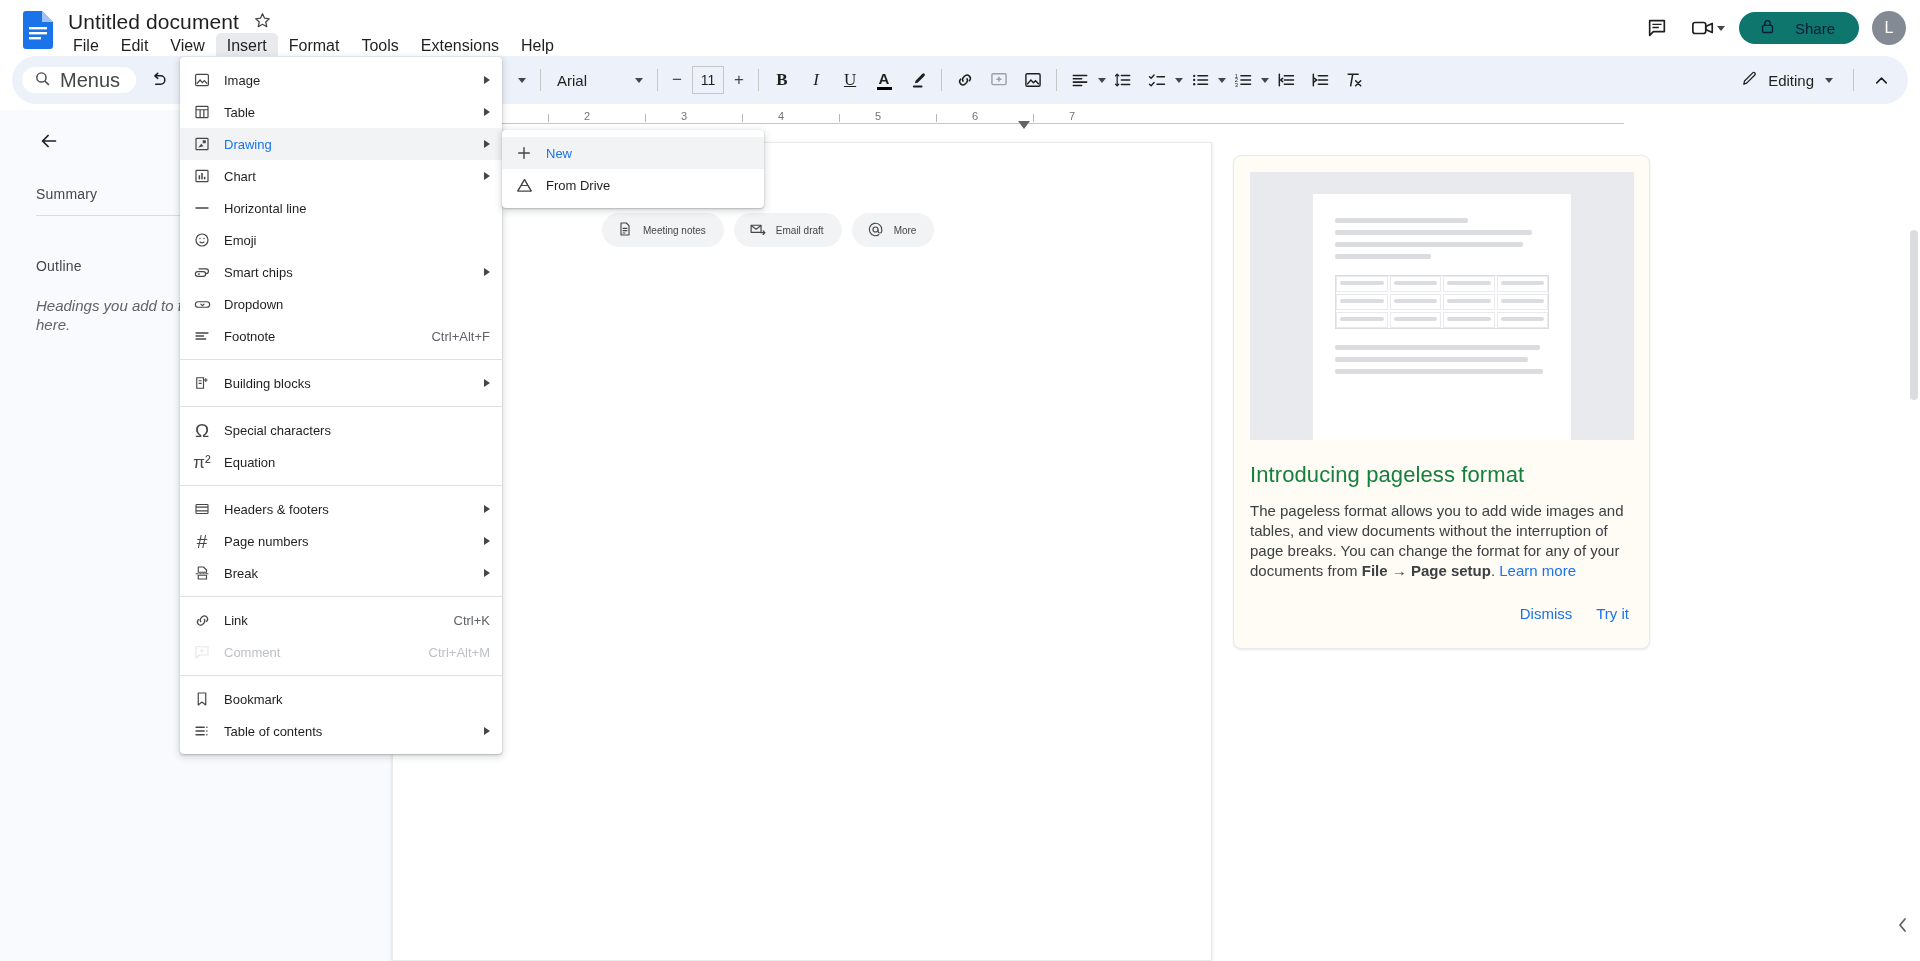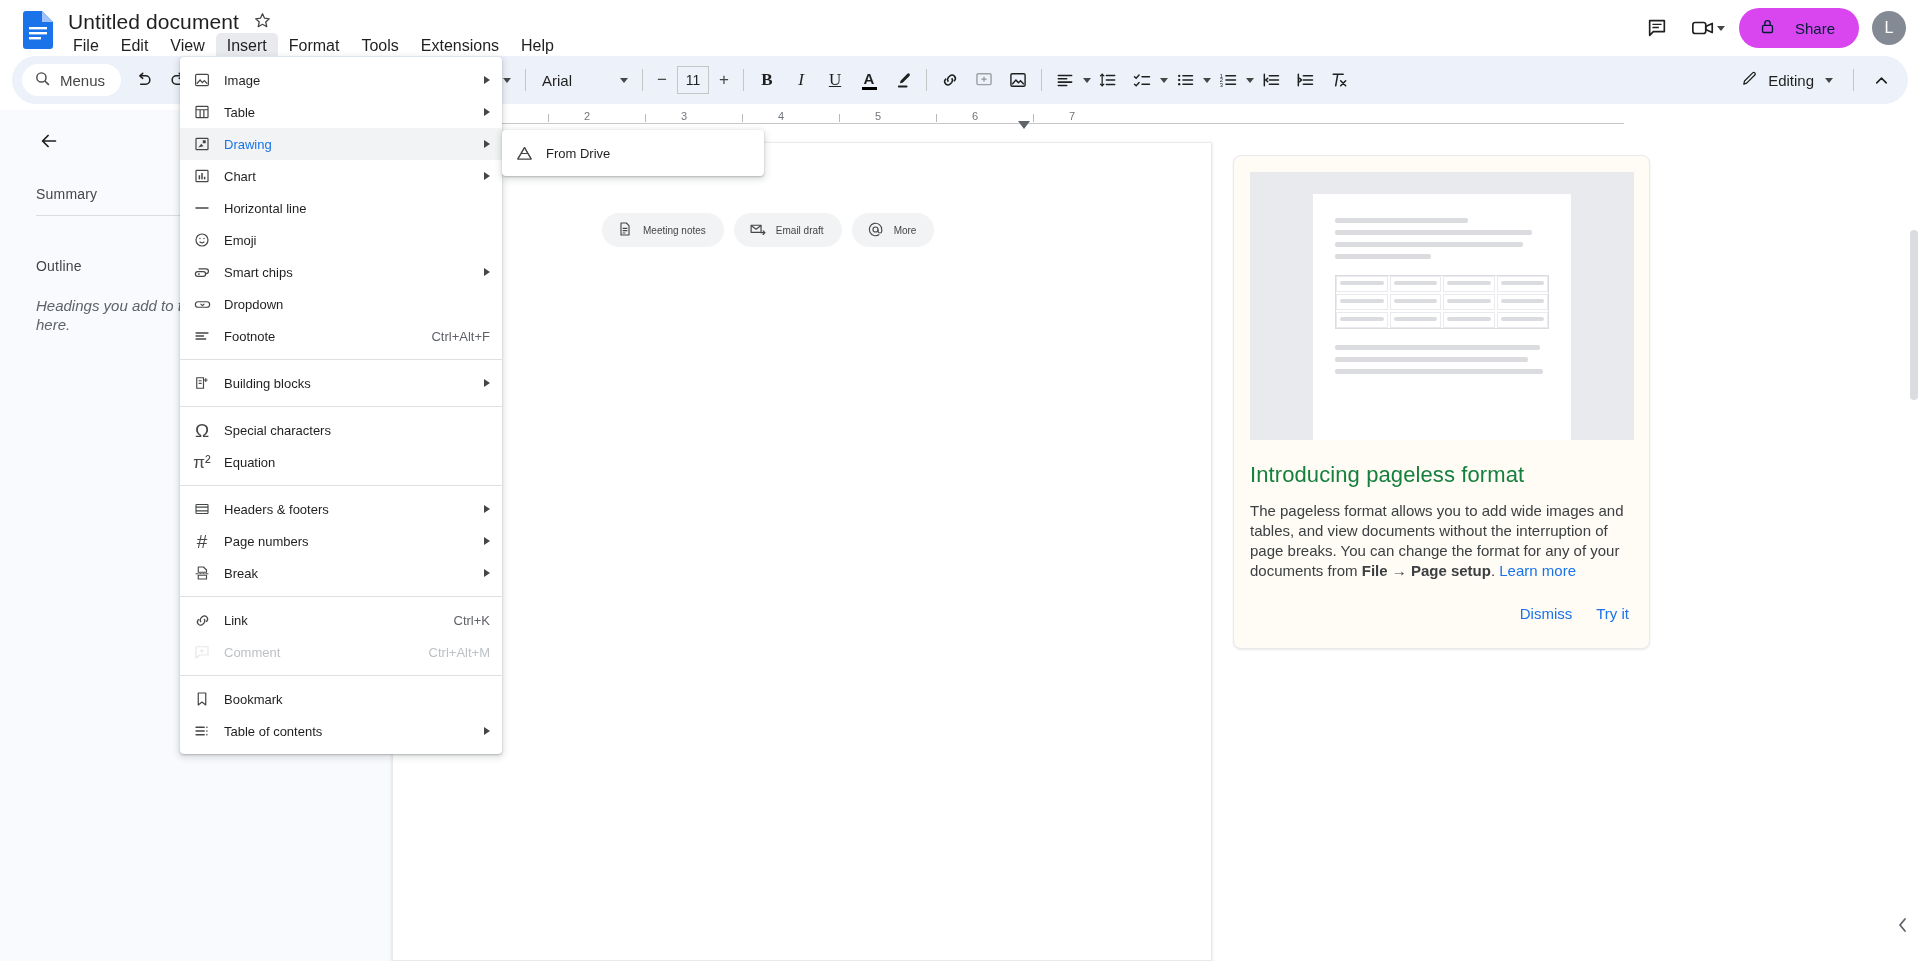--- a/index.html
+++ b/index.html
@@ -56,44 +56,44 @@
     display: flex; align-items: center; gap: 2px;
     height: 40px; padding: 0 6px; border-radius: 20px; cursor: pointer;
   }
   .caret-down {
     width: 0; height: 0;
     border-left: 4px solid transparent; border-right: 4px solid transparent;
     border-top: 5px solid #444746;
   }
   .share-btn {
     display: flex; align-items: center; gap: 19px;
-    height: 40px; padding: 0 24px 0 20px;
-    background: #d946ef; color: #001d35;
+    height: 32px; padding: 0 24px 0 20px;
+    background: #0f766e; color: #001d35;
     border-radius: 20px; cursor: pointer;
     font-size: 15px;
   }
   .avatar {
     width: 34px; height: 34px; border-radius: 50%;
     background: #848a94; color: #ffffff;
     display: flex; align-items: center; justify-content: center;
     font-size: 16px; cursor: pointer; margin-left: 5px;
   }
 
   
   .toolbar {
     position: absolute; top: 56px; left: 12px;
     width: 1896px; height: 48px;
     background: #edf2fa; border-radius: 24px;
     display: flex; align-items: center; padding: 0 10px;
   }
   .menus-pill {
     display: flex; align-items: center; gap: 9px;
-    height: 32px; padding: 0 16px 0 12px;
+    height: 26px; padding: 0 16px 0 12px;
     background: #ffffff; border-radius: 17px;
-    font-size: 15px; color: #444746; cursor: pointer;
+    font-size: 20px; color: #444746; cursor: pointer;
     margin-right: 6px;
   }
   .tb-icon {
     width: 34px; height: 34px; border-radius: 50%;
     display: flex; align-items: center; justify-content: center;
     cursor: pointer; color: #1f1f1f; flex: none;
   }
   .tb-sep { width: 1px; height: 22px; background: #c4c7c5; margin: 0 6px; flex: none; }
   .font-select {
     display: flex; align-items: center; justify-content: space-between;
@@ -859,20 +859,28 @@
         <path d="M4 7h11M4 12h11M4 17h11"></path>
           <path d="M18.5 7h.01M18.5 12h.01M18.5 17h.01" stroke-width="2.2"></path>
       </svg>
     </span>
     <span class="mlabel">Table of contents</span>
     <span class="marrow"></span>
   </div>
 </div>
 
 <div class="submenu">
+  <div class="mrow hovered">
+    <span class="micon">
+      <svg width="18" height="18" viewBox="0 0 24 24" stroke="#444746" stroke-width="1.9" stroke-linecap="round">
+          <path d="M12 5v14M5 12h14"></path>
+        </svg>
+    </span>
+    <span class="mlabel">New</span>
+  </div>
   <div class="mrow">
     <span class="micon">
       <svg width="19" height="19" viewBox="0 0 24 24" fill="none" stroke="#444746" stroke-width="1.5">
         <path d="M12 4.5L20.5 19h-17z" stroke-linejoin="round"></path>
         <path d="M12 4.5L7.7 12M12 4.5L16.3 12M7.7 12h8.6M7.7 12L3.5 19M16.3 12l4.2 7"></path>
       </svg>
     </span>
     <span class="mlabel">From Drive</span>
   </div>
 </div>

